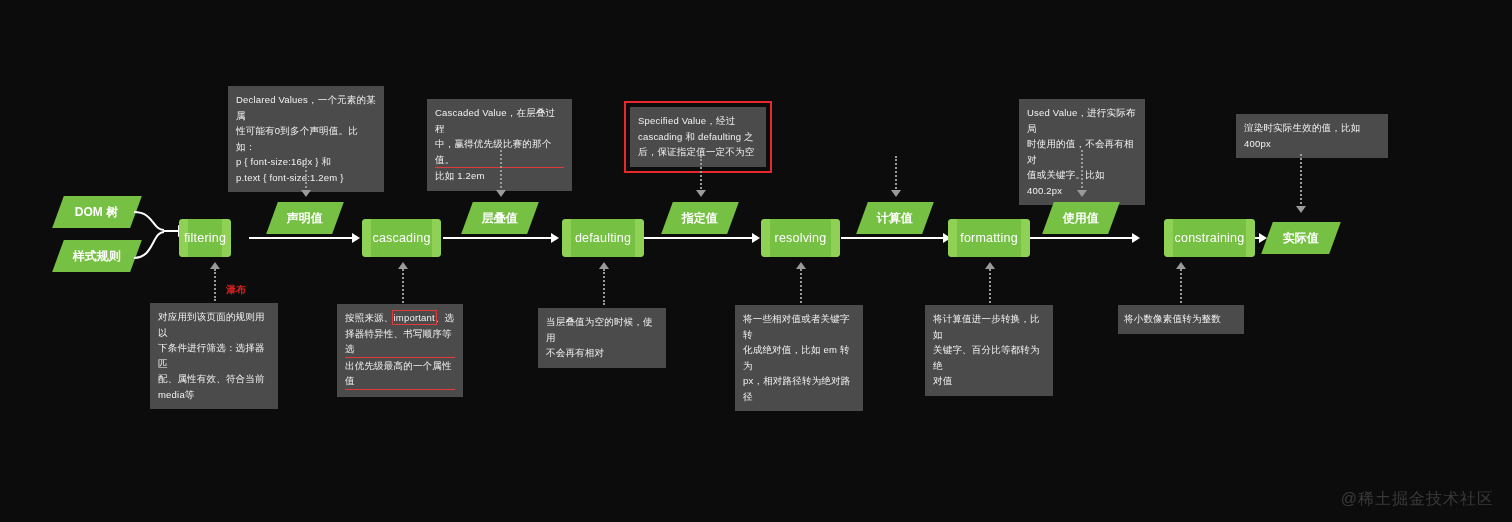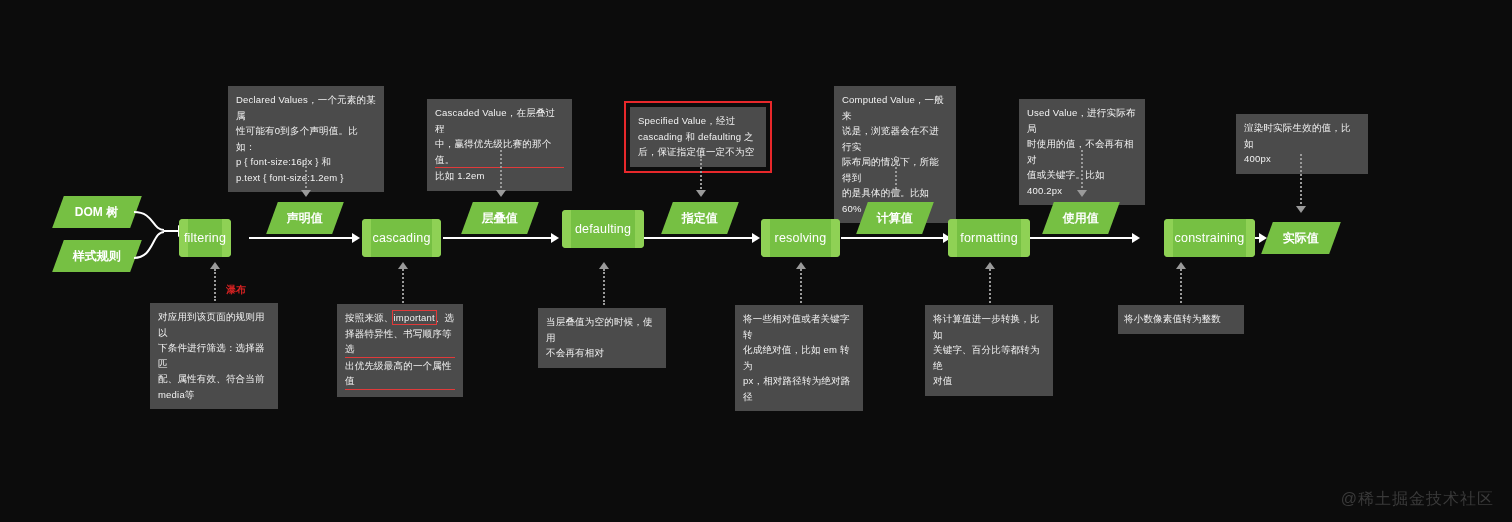--- a/index.html
+++ b/index.html
@@ -126,34 +126,28 @@
     <div class="u-red">中，赢得优先级比赛的那个值。</div>
     <div>比如 1.2em</div>
   </div>
 
   <div class="note redbox" style="left:630px;top:99px;width:136px;">
     <div>Specified Value，经过</div>
     <div>cascading 和 defaulting 之</div>
     <div>后，保证指定值一定不为空</div>
   </div>
 
-  <div class="note" style="left:834px;top:86px;width:122px;">
-    <div>Computed Value，一般来</div>
-    <div>说是，浏览器会在不进行实</div>
-    <div>际布局的情况下，所能得到</div>
-    <div>的是具体的值。比如 60%</div>
-  </div>
 
   <div class="note" style="left:1019px;top:99px;width:126px;">
     <div>Used Value，进行实际布局</div>
     <div>时使用的值，不会再有相对</div>
     <div>值或关键字。比如 400.2px</div>
   </div>
 
-  <div class="note" style="left:1236px;top:114px;width:132px;">
+  <div class="note" style="left:1236px;top:114px;width:152px;">
     <div>渲染时实际生效的值，比如</div>
     <div>400px</div>
   </div>
 
   <div class="vdash" style="left:305px;top:158px;height:34px;"></div>
   <div class="darrow-down" style="left:301px;top:190px;"></div>
 
   <div class="vdash" style="left:500px;top:150px;height:42px;"></div>
   <div class="darrow-down" style="left:496px;top:190px;"></div>
 
@@ -219,21 +213,21 @@
 
   <div class="hline" style="left:1226px;top:237px;width:38px;"></div>
   <div class="harrow" style="left:1259px;top:233px;"></div>
 
   <div class="proc" style="left:179px;top:219px;width:52px;">
     <span>filtering</span>
   </div>
   <div class="proc" style="left:362px;top:219px;width:79px;">
     <span>cascading</span>
   </div>
-  <div class="proc" style="left:562px;top:210px;width:82px;">
+  <div class="proc" style="left:562px;top:219px;width:82px;">
     <span>defaulting</span>
   </div>
   <div class="proc" style="left:761px;top:219px;width:79px;">
     <span>resolving</span>
   </div>
   <div class="proc" style="left:948px;top:219px;width:82px;text-align:center;">
     <span>formatting</span>
   </div>
   <div class="proc" style="left:1134px;top:219px;width:91px;margin-left:30px;">
     <span>constraining</span>

